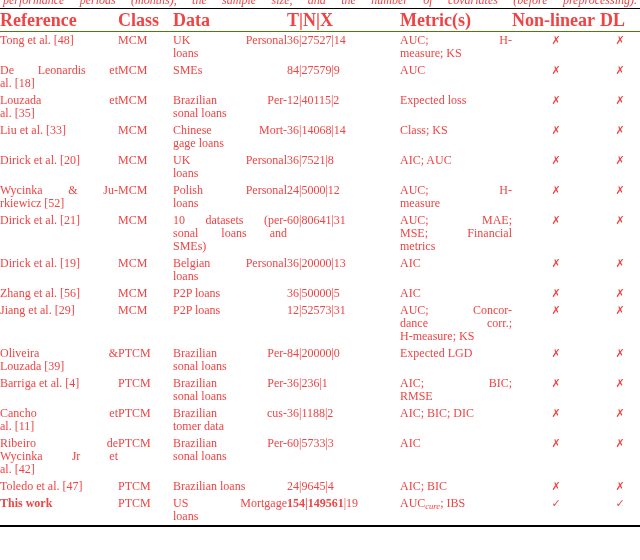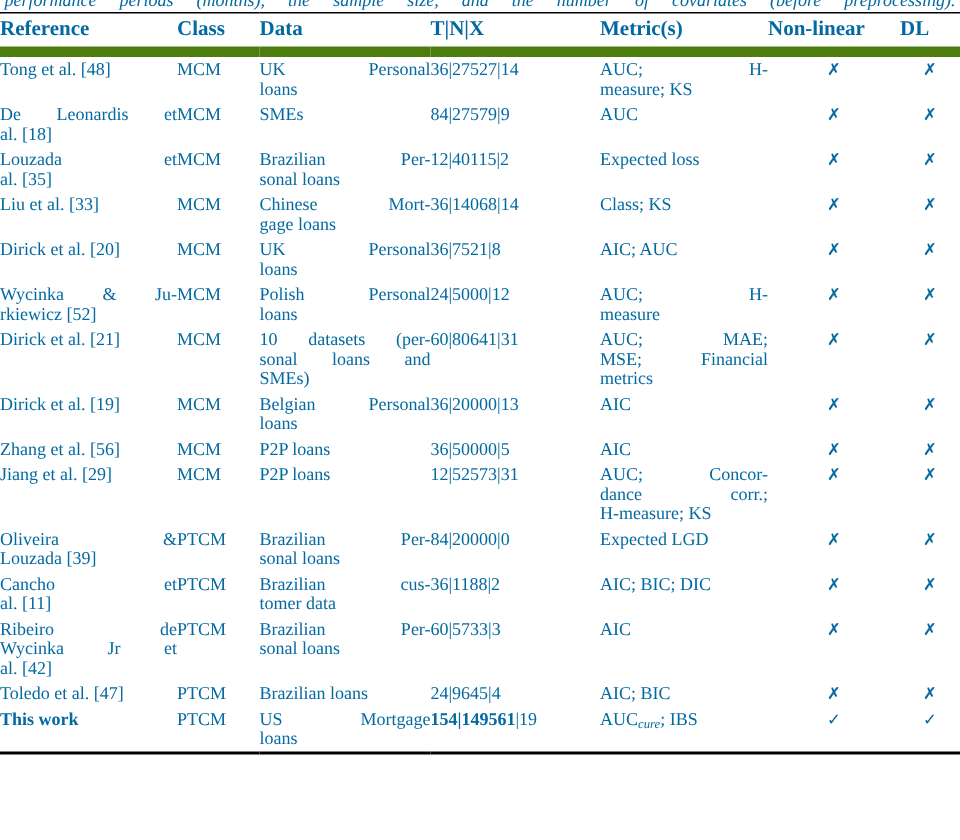--- a/index.html
+++ b/index.html
@@ -2,21 +2,21 @@
 <html><head>
 <meta charset="utf-8">
 <style>
   html, body { margin: 0; padding: 0; background: #fff; }
   .page {
     position: relative;
     width: 640px;
     height: 560px;
     background: #fff;
     overflow: hidden;
-    color: #0369a1;
+    color: #ef4444;
     font-family: "Liberation Serif", "DejaVu Serif", serif;
   }
   .caption {
     position: absolute;
     top: -6px;
     left: 3px;
     width: 634px;
     font-style: italic;
     font-size: 12px;
     line-height: 13px;
@@ -33,22 +33,22 @@
     table-layout: fixed;
     border-top: 1.5px solid #000;
     border-bottom: 2px solid #000;
     font-size: 12px;
   }
   table.lit th {
     font-weight: bold;
     text-align: left;
     vertical-align: bottom;
     padding: 4px 0 4px 0;
-    border-bottom: 7px solid #4d7c0f;
-    font-size: 14px;
+    border-bottom: 1px solid #4d7c0f;
+    font-size: 18px;
     line-height: 14px;
   }
   table.lit td {
     vertical-align: top;
     padding: 2px 0 2px 0;
     line-height: 13px;
   }
   
   .c-ref   { padding-left: 10px; padding-right: 6px; }
   .c-class { padding-left: 5px; margin-left: 12px; }
@@ -279,20 +279,37 @@
           </td>
         <td class="c-tnx">84|20000|0</td>
         <td class="c-met">
             <div>Expected LGD</div>
           </td>
         <td class="c-mark">✗</td>
         <td class="c-mark">✗</td>
       </tr>
       <tr>
         <td class="c-ref">
+            <div>Barriga et al. [4]</div>
+          </td>
+        <td class="c-class">PTCM</td>
+        <td class="c-data">
+            <div class="jline">Brazilian Per-</div>
+            <div>sonal loans</div>
+          </td>
+        <td class="c-tnx">36|236|1</td>
+        <td class="c-met">
+            <div class="jline">AIC; BIC;</div>
+            <div>RMSE</div>
+          </td>
+        <td class="c-mark">✗</td>
+        <td class="c-mark">✗</td>
+      </tr>
+      <tr>
+        <td class="c-ref">
             <div class="jline">Cancho et</div>
             <div>al. [11]</div>
           </td>
         <td class="c-class">PTCM</td>
         <td class="c-data">
             <div class="jline">Brazilian cus-</div>
             <div>tomer data</div>
           </td>
         <td class="c-tnx">36|1188|2</td>
         <td class="c-met">

